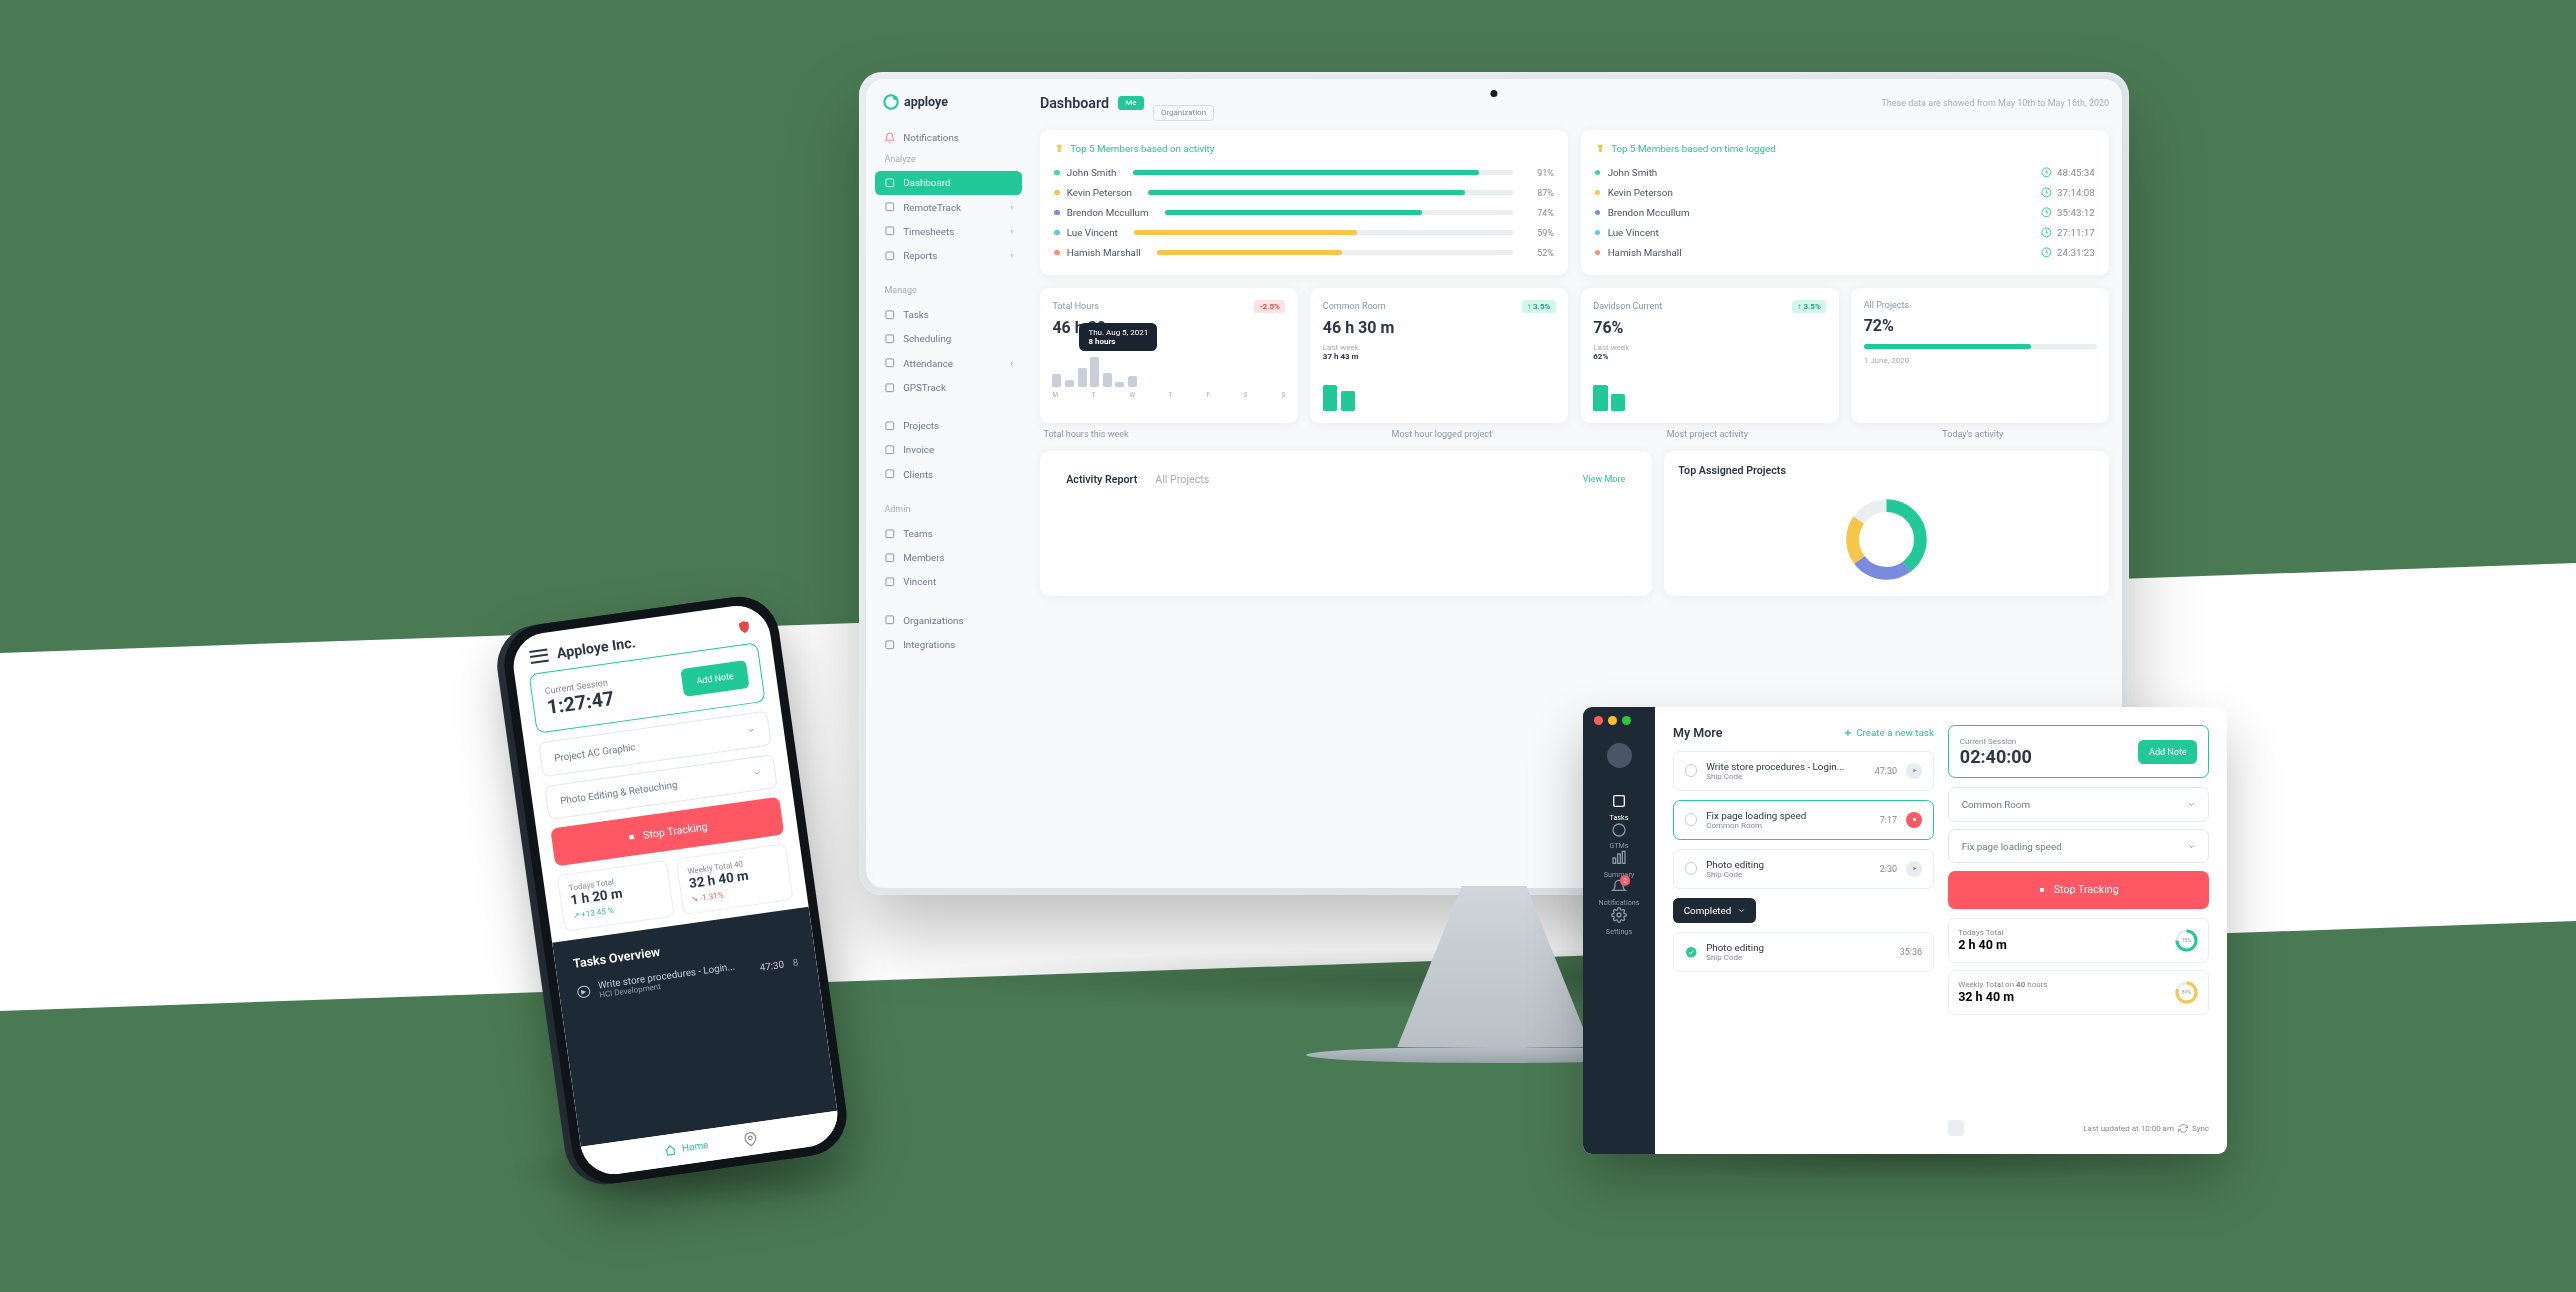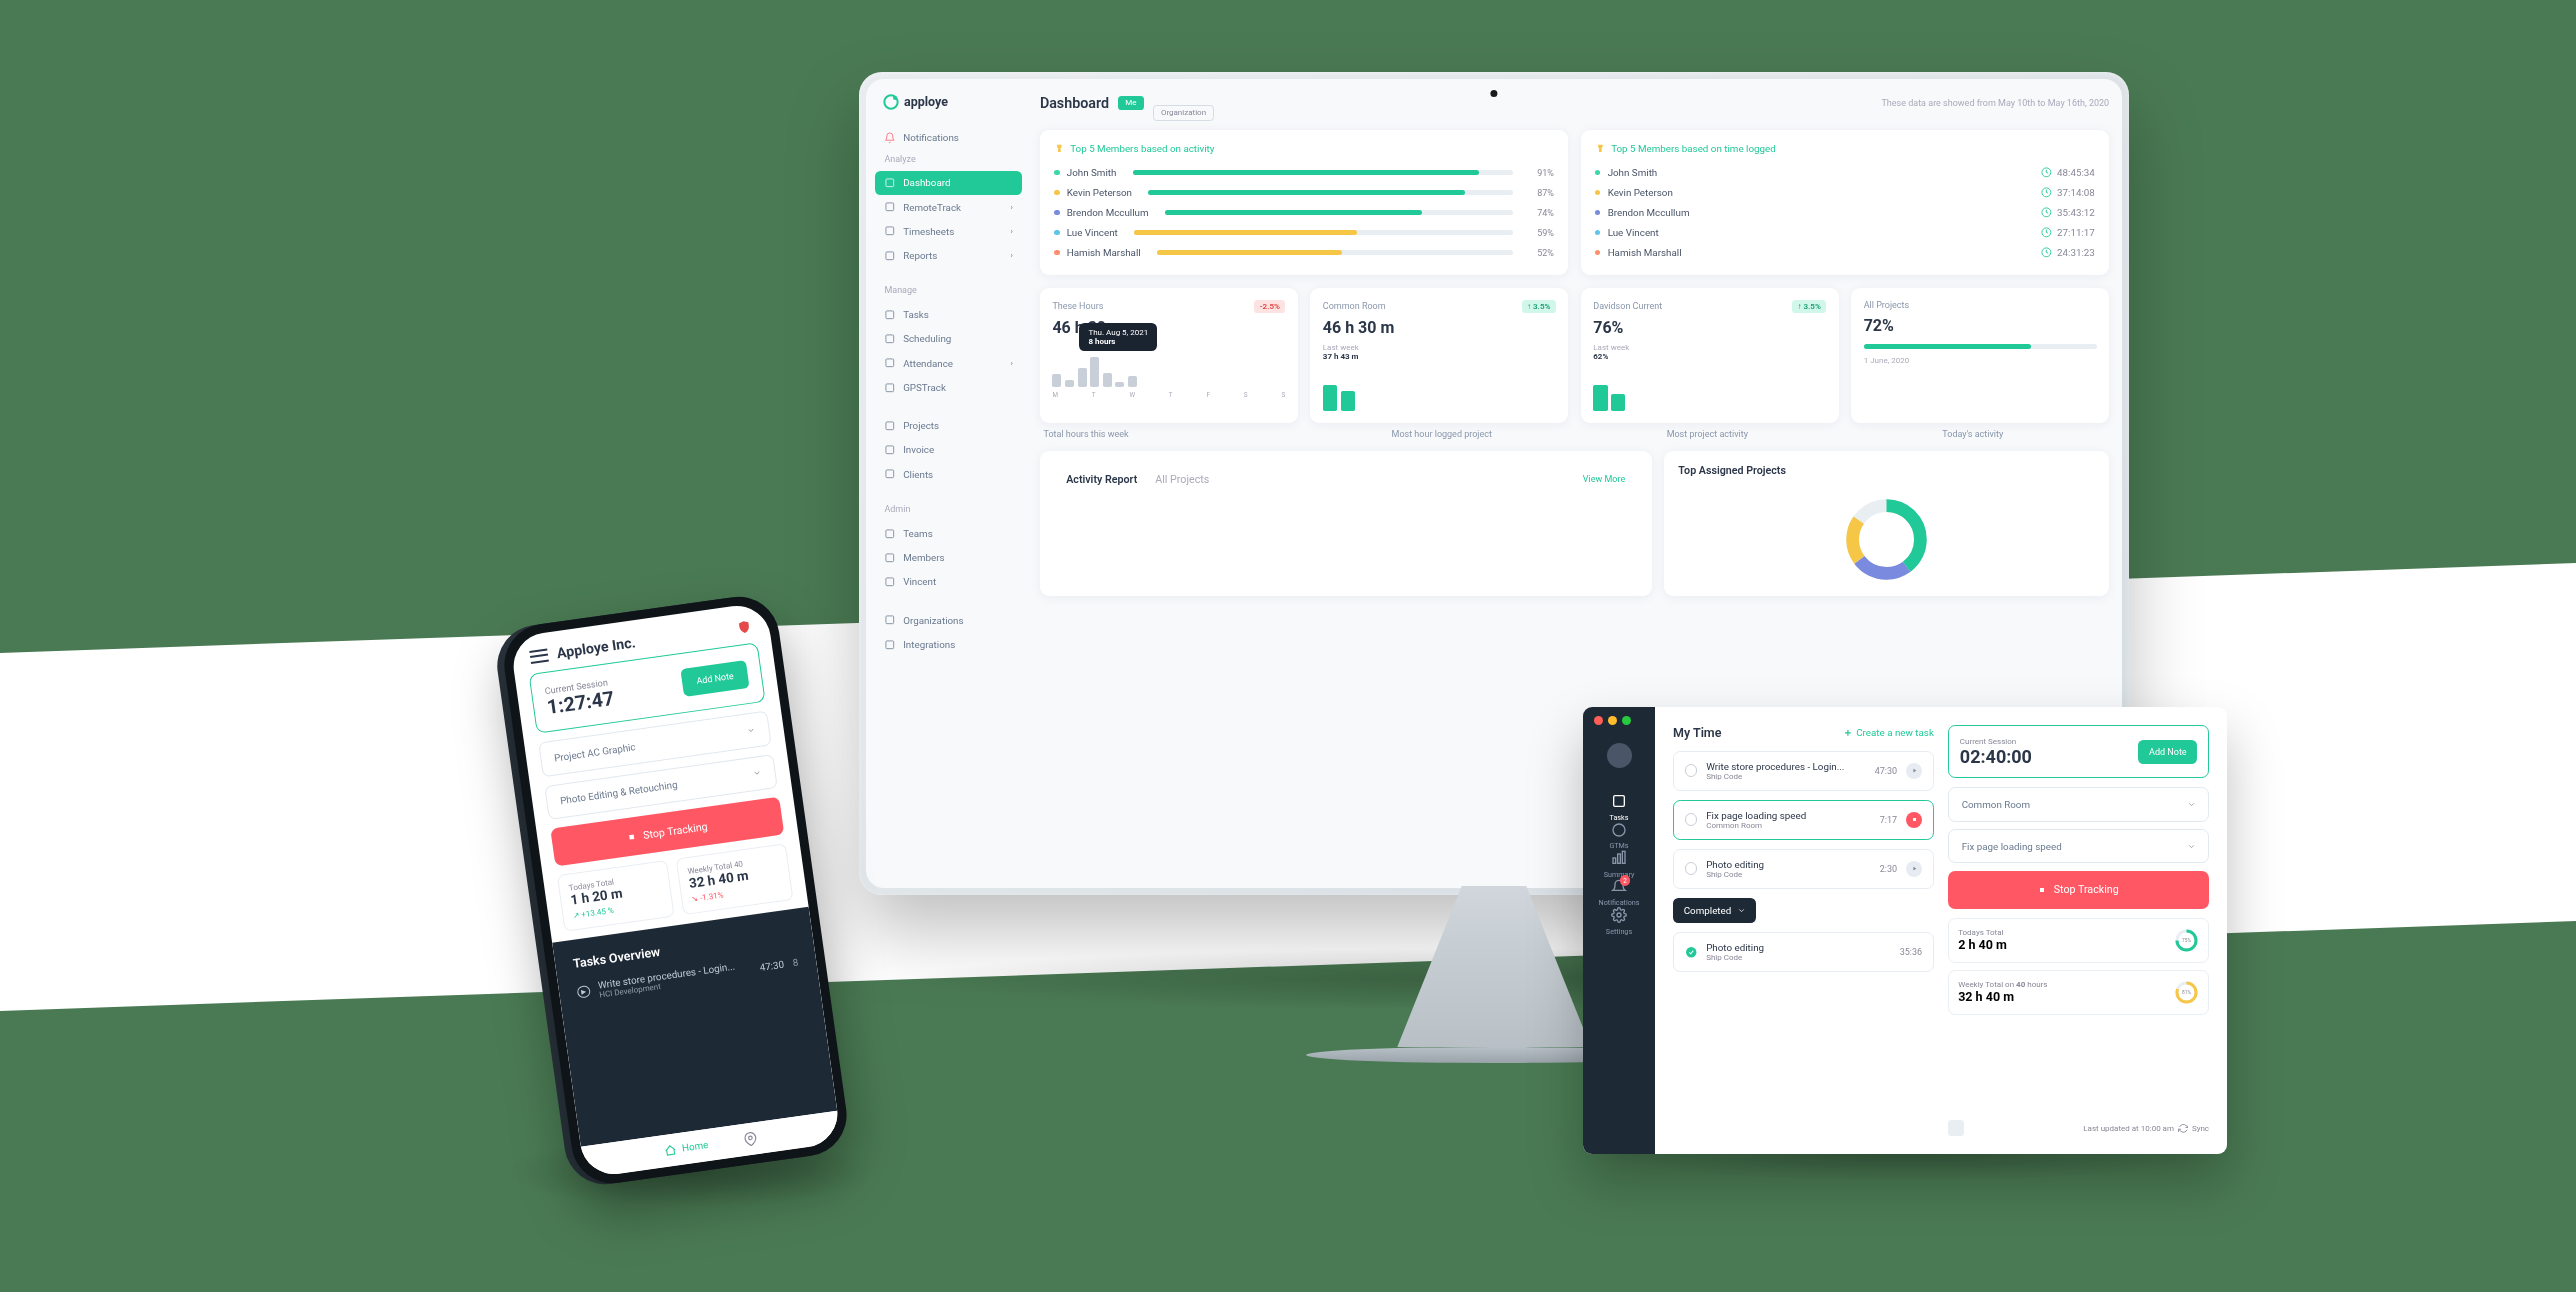--- a/index.html
+++ b/index.html
@@ -405,21 +405,21 @@
                     <span>24:31:23</span>
                   </span>
                 </div>
               </div>
           </div>
         </div>
 
         <div class="four-cards" id="four-cards">
             <div class="stat-card">
               <div class="stat-label">
-                <span>These Hours</span>
+                <span>Total Hours</span>
                 <span class="badge badge-red">-2.5%</span>
               </div>
               <div class="stat-value">46 h 30 m</div>
               <div class="mini-bars" style="position:relative">
                 <div class="mini-bar" style="height:30%"></div>
                 <div class="mini-bar" style="height:18%"></div>
                 <div class="mini-bar" style="height:45%"></div>
                 <div class="mini-bar" style="height:70%"></div>
                 <div class="mini-bar" style="height:34%"></div>
                 <div class="mini-bar" style="height:12%"></div>
@@ -626,21 +626,21 @@
             <circle cx="12" cy="12" r="3"></circle>
             <path d="M19.4 15a1.65 1.65 0 00.33 1.82l.06.06a2 2 0 11-2.83 2.83l-.06-.06a1.65 1.65 0 00-1.82-.33 1.65 1.65 0 00-1 1.51V21a2 2 0 01-4 0v-.09a1.65 1.65 0 00-1-1.51 1.65 1.65 0 00-1.82.33l-.06.06a2 2 0 11-2.83-2.83l.06-.06a1.65 1.65 0 00.33-1.82 1.65 1.65 0 00-1.51-1H3a2 2 0 010-4h.09a1.65 1.65 0 001.51-1 1.65 1.65 0 00-.33-1.82l-.06-.06a2 2 0 112.83-2.83l.06.06a1.65 1.65 0 001.82.33h0a1.65 1.65 0 001-1.51V3a2 2 0 014 0v.09a1.65 1.65 0 001 1.51 1.65 1.65 0 001.82-.33l.06-.06a2 2 0 112.83 2.83l-.06.06a1.65 1.65 0 00-.33 1.82v0a1.65 1.65 0 001.51 1H21a2 2 0 010 4h-.09a1.65 1.65 0 00-1.51 1z"></path>
           </svg>
           <span>Settings</span>
         </div>
       </div>
   </div>
   <div class="wmain">
     <div class="wcol">
       <div class="wheader">
-        <span class="wtitle">My Time</span>
+        <span class="wtitle">My More</span>
         <span class="wcreate">
           <svg class="plus-icon" viewBox="0 0 24 24" fill="none" stroke="currentColor" stroke-width="3">
               <path d="M12 5v14M5 12h14"></path>
             </svg>
           <span>Create a new task</span>
         </span>
       </div>
       <div id="wtasks">
           <div class="wtask">
             <span class="wtask-ck"></span>

